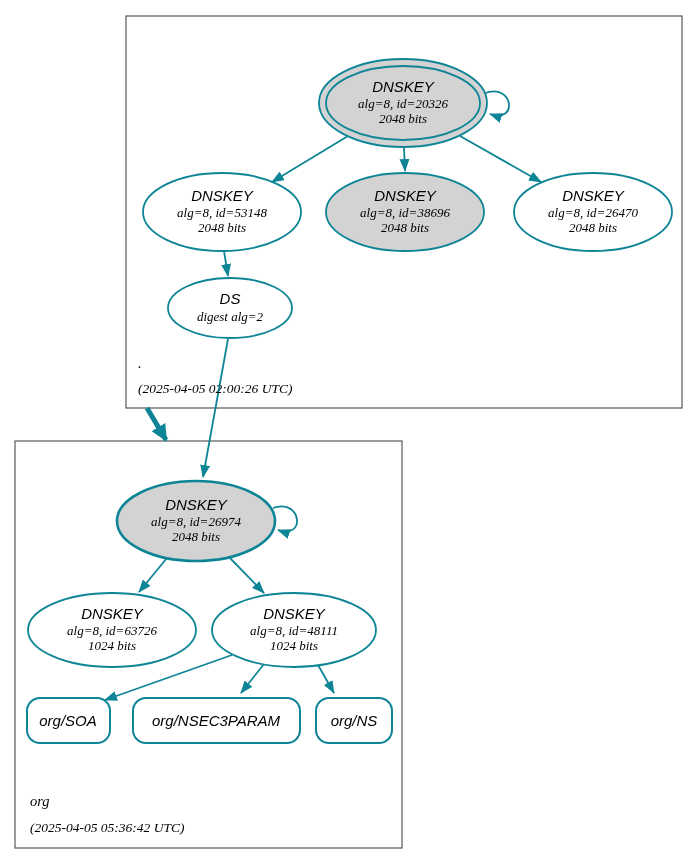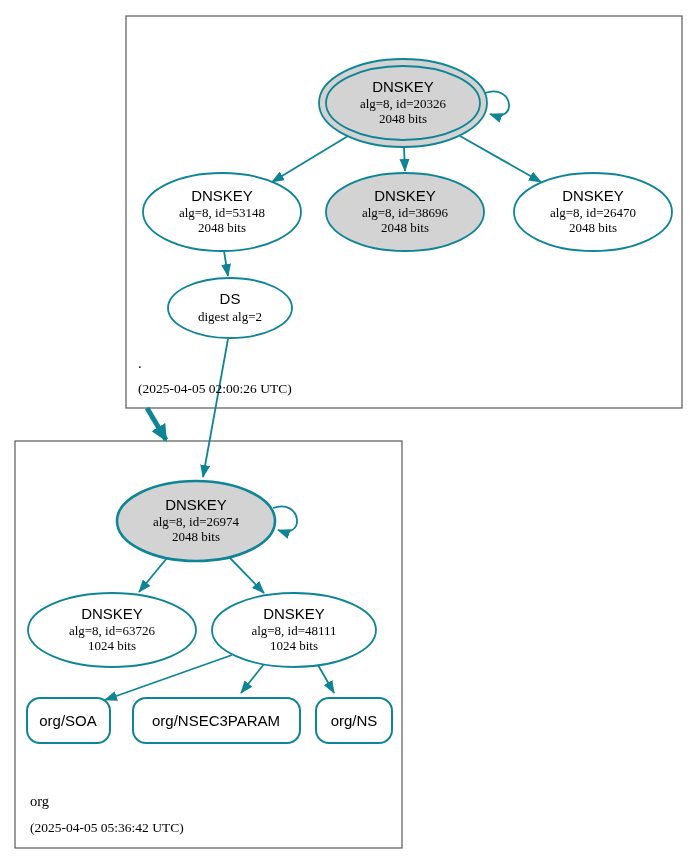--- a/index.html
+++ b/index.html
@@ -4,21 +4,21 @@
 <style>
   :root {
     --accent: #0e8596;
     --ksk_fill: #d3d3d3;
     --node_fill: #ffffff;
     --cluster_border: #595959;
     --text: #000000;
     --background: #ffffff;
   }
   html, body { margin: 0; padding: 0; background: var(--background); }
-  .stage { width: 700px; height: 865px; position: relative; }
+  .stage { width: 700px; height: 865px; position: relative; font-style: italic; }
   svg { display: block; }
 
   .cluster { fill: none; stroke: var(--cluster_border); stroke-width: 1.2; }
   .node-ellipse { fill: var(--node_fill); stroke: var(--accent); stroke-width: 1.8; }
   .node-ellipse.ksk { fill: var(--ksk_fill); }
   .node-ellipse.inner { fill: none; }
   .node-ellipse.sep { stroke-width: 2.6; }
   .rrset-box { fill: var(--node_fill); stroke: var(--accent); stroke-width: 2; }
 
   .edge { stroke: var(--accent); stroke-width: 1.8; fill: none; }

